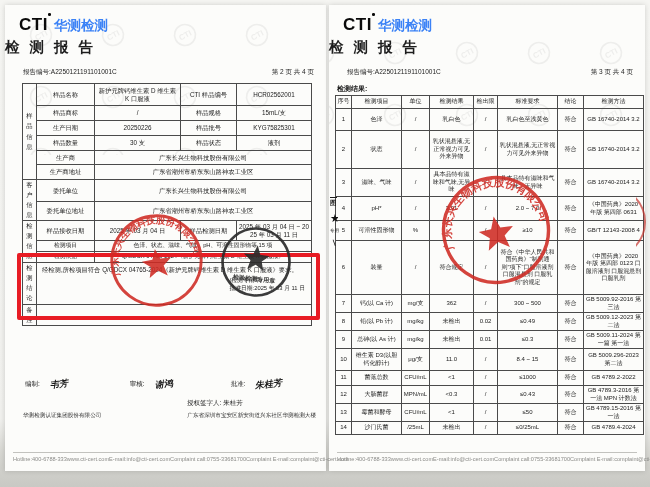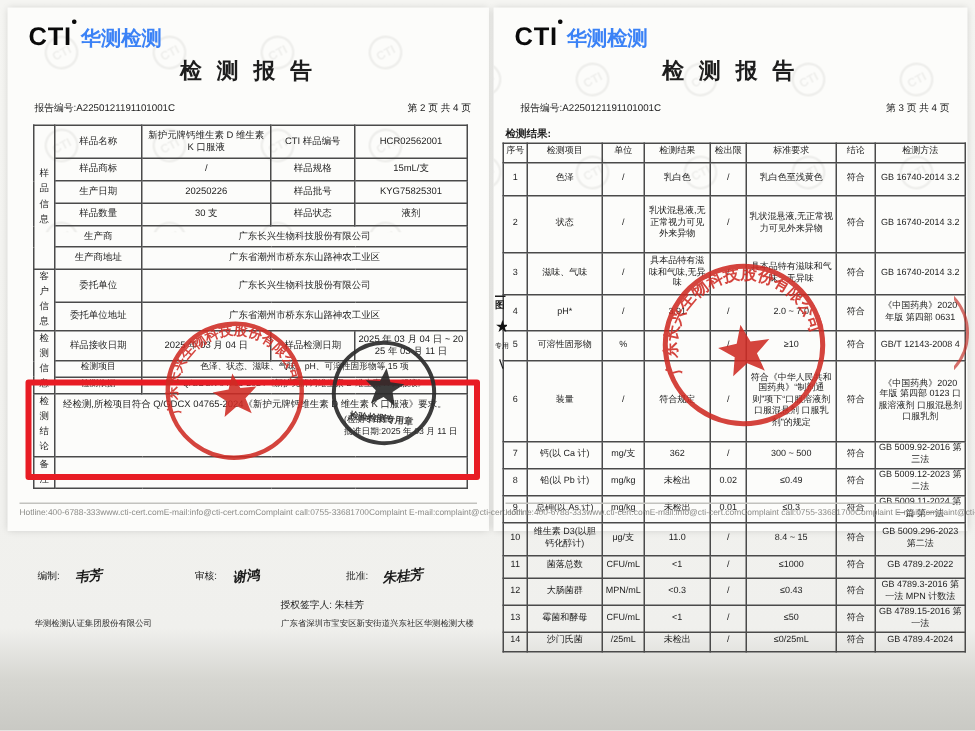--- a/index.html
+++ b/index.html
@@ -3,32 +3,32 @@
 <meta charset="utf-8">
 <style>
   * { margin:0; padding:0; box-sizing:border-box; }
   html,body { width:650px; height:487px; overflow:hidden; }
   body {
     font-family:"Liberation Sans","DejaVu Sans",sans-serif;
     color:#1d1d1d;
     background:linear-gradient(180deg,#f5f5f2 0%,#f0f0ed 86%,#d6d6d1 93%,#c9c9c4 100%);
     position:relative;
   }
-  .page { position:absolute; top:5px; height:349px; background:#fcfcfa; box-shadow:0 0 5px rgba(0,0,0,.16); }
+  .page { position:absolute; top:5px; height:466px; background:#fcfcfa; box-shadow:0 0 5px rgba(0,0,0,.16); }
   .page-left  { left:5px;   width:321px; }
   .page-right { left:329px; width:316px; }
   .wm { position:absolute; inset:0; z-index:0; }
   .page > .blk { position:absolute; z-index:1; }
 
   
   .hdr-logo { left:14px; top:11px; display:flex; align-items:flex-end; position:absolute; z-index:1;}
   .logo-cti { font-weight:bold; font-size:17px; letter-spacing:.5px; color:#0a0a0a; position:relative; line-height:1;}
   .logo-dot { position:absolute; width:2.6px; height:2.6px; border-radius:50%; background:#0a0a0a; top:-3px; left:29px; }
   .logo-cn  { font-weight:bold; font-size:13.5px; margin-left:6px; color:#3b82f6; line-height:1.05;}
-  .rpt-title{ left:0; right:0; top:33px; text-align:center; font-weight:bold; font-size:14.5px; letter-spacing:3px; }
+  .rpt-title{ left:0; right:0; top:33px; font-weight:bold; font-size:14.5px; letter-spacing:3px; }
   .meta { left:18px; right:12px; top:63px; display:flex; justify-content:space-between; font-size:6.5px; color:#222; }
 
   
   table { border-collapse:collapse; table-layout:fixed; }
   td { border:0.8px solid #4a4a4a; text-align:center; vertical-align:middle; padding:1px 2px; line-height:1.25; overflow:hidden; word-break:break-all; }
   .info { left:17px; top:78px; width:289px; font-size:6.3px; }
   .grp { width:14px; padding:0 3px; line-height:1.6; }
   .small-row td { font-size:5.8px; }
   .concl-cell { text-align:left; vertical-align:top; position:relative; padding:3px 5px; }
   .concl-text { width:260px; }

